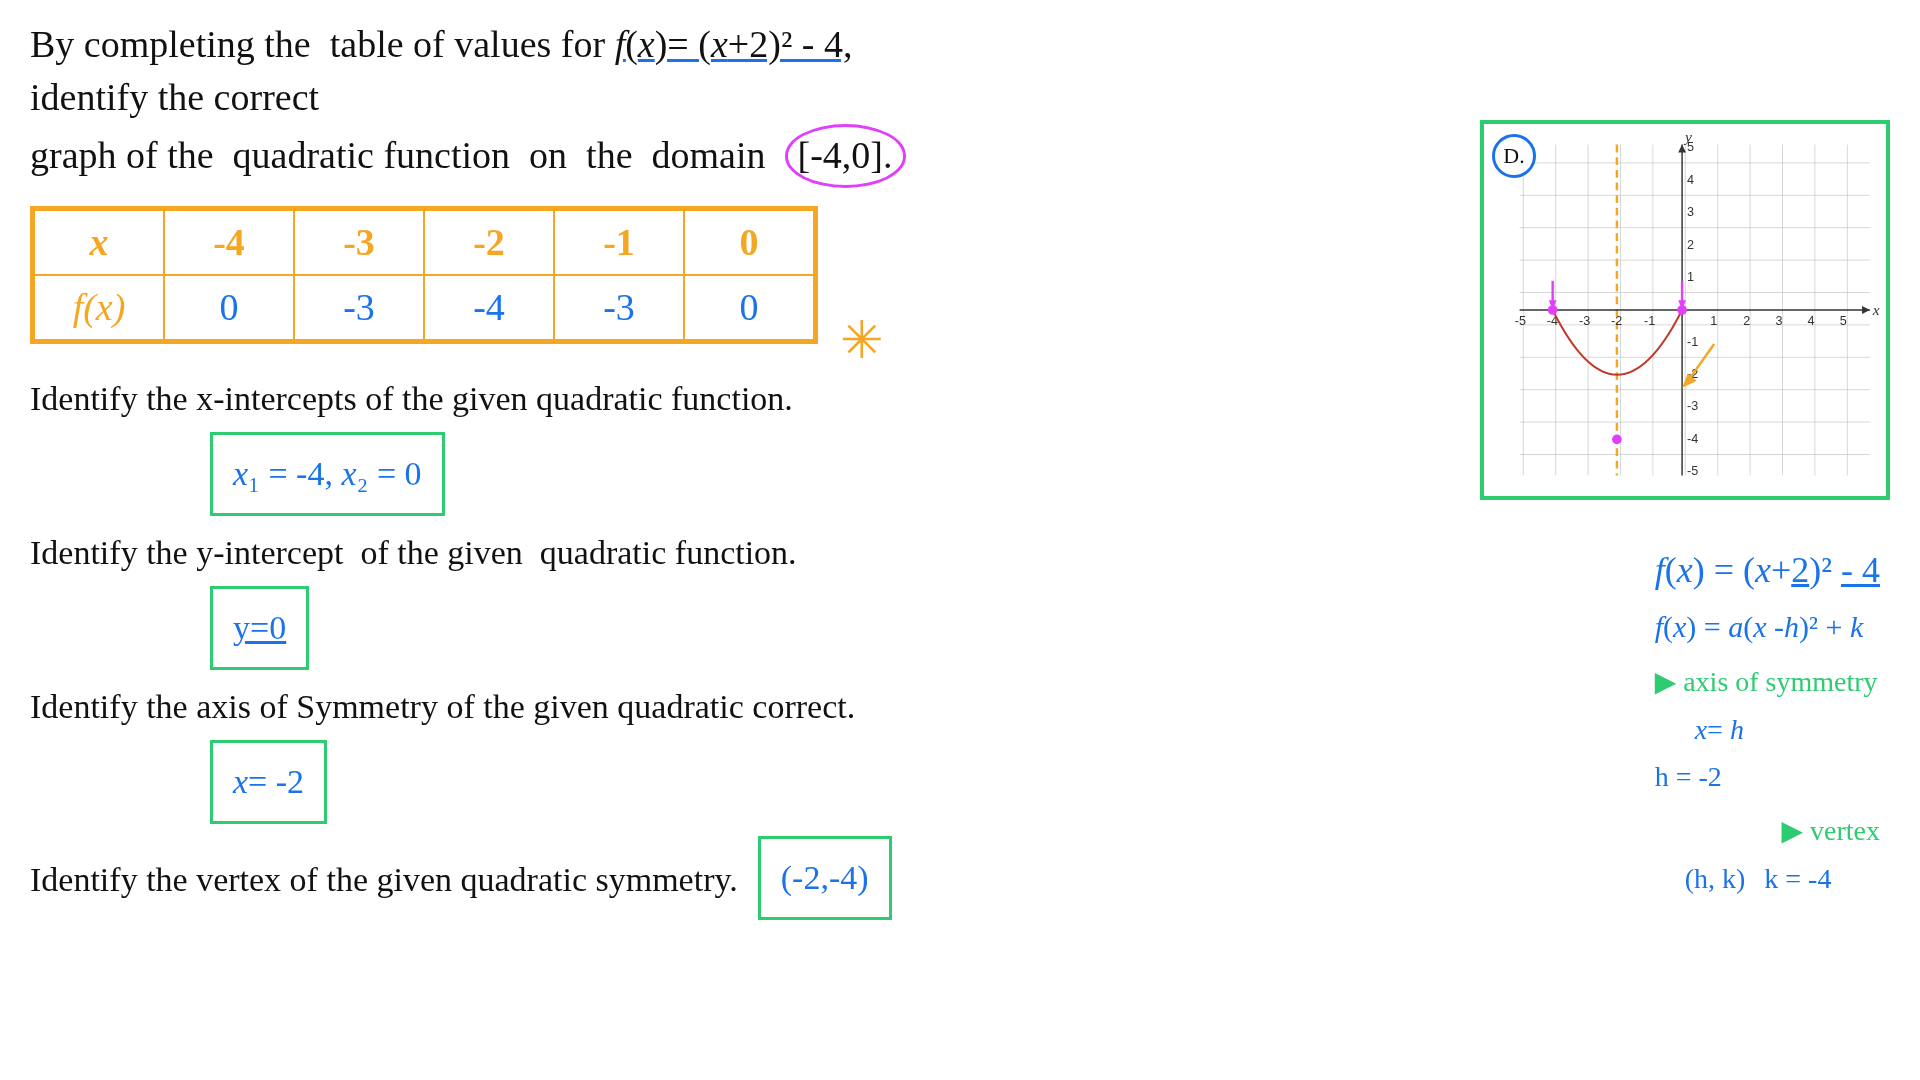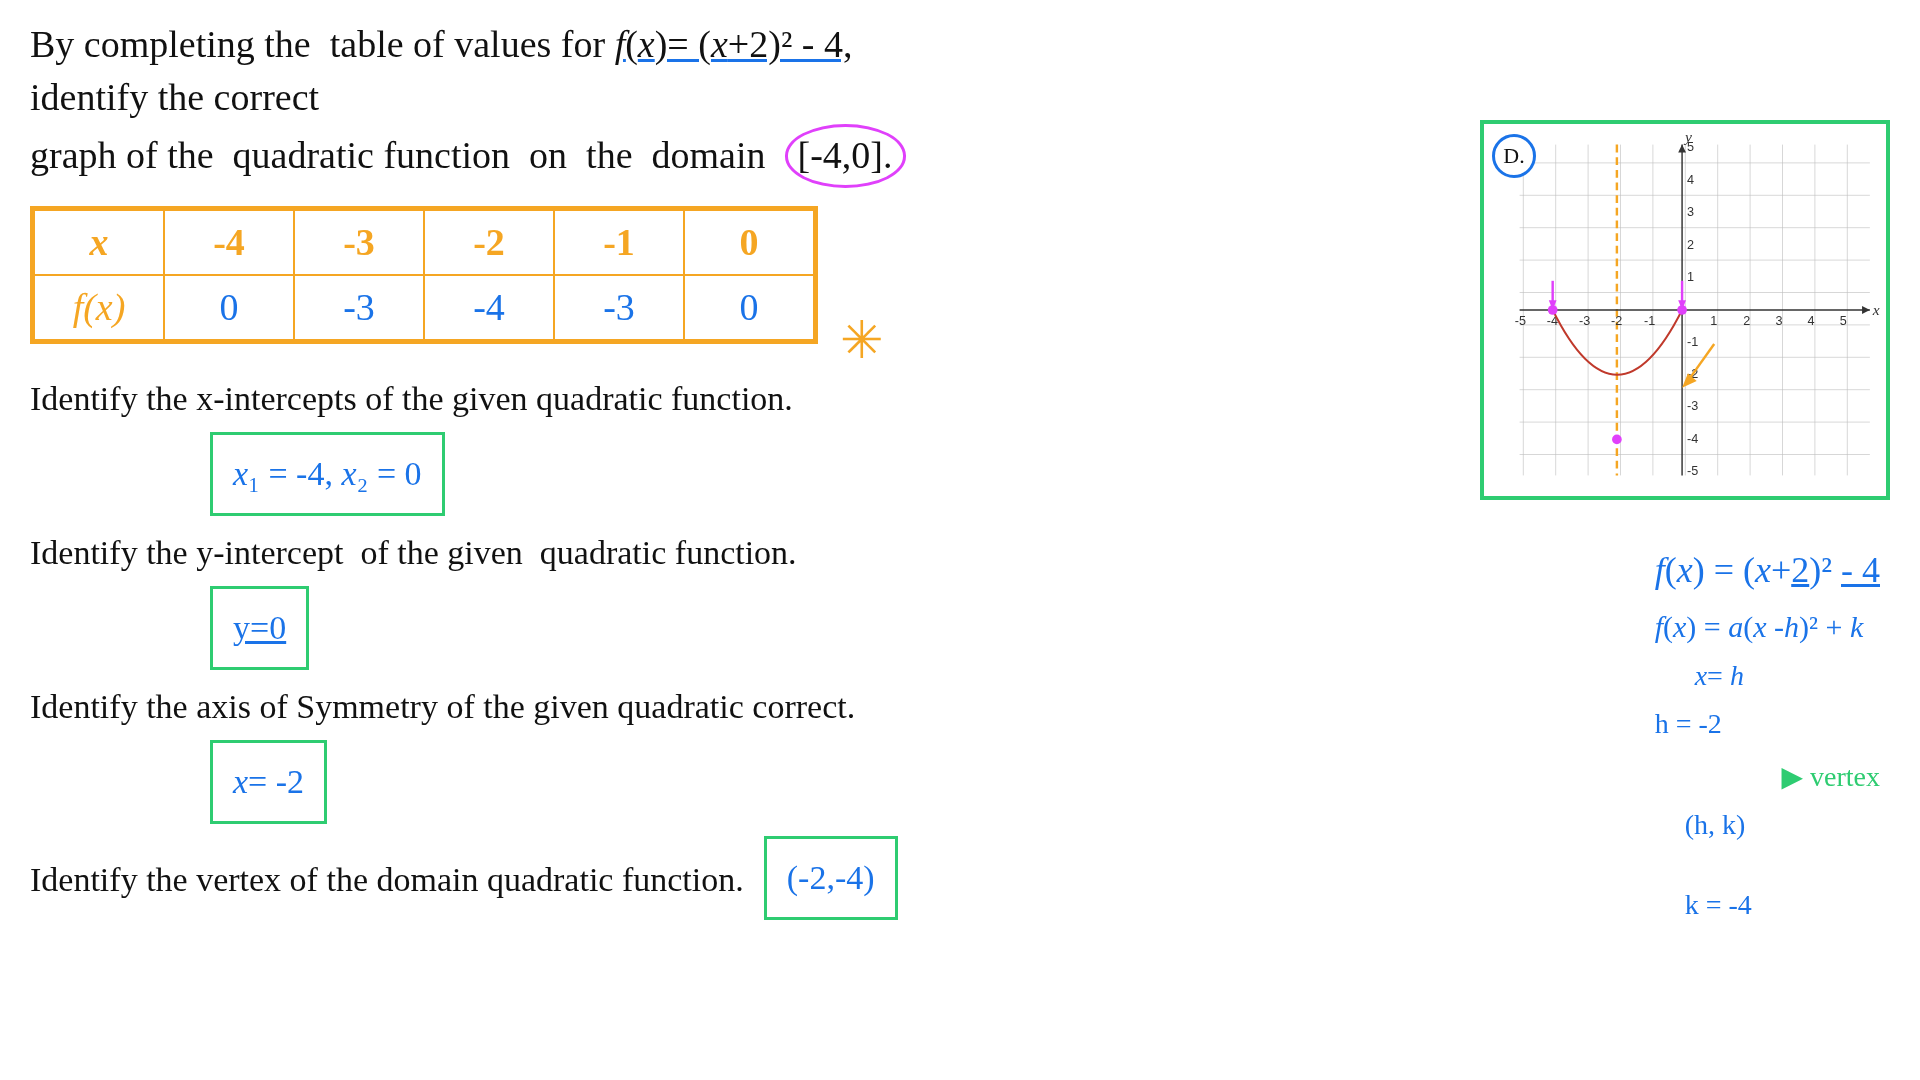--- a/index.html
+++ b/index.html
@@ -198,21 +198,21 @@
   </div>
 
   
   <div>
     <div class="section-text">Identify the axis of Symmetry of the given quadratic correct.</div>
     <div class="answer-box" style="margin-left:180px;"><em>x</em>= -2</div>
   </div>
 
   
   <div style="display:flex; align-items:center; gap:20px;">
-    <div class="section-text">Identify the vertex of the domain quadratic function.</div>
+    <div class="section-text">Identify the vertex of the given quadratic symmetry.</div>
     <div class="answer-box" style="margin-left:0;">(-2,-4)</div>
   </div>
 
   
   <div class="graph-container">
     <span class="circled-d">D.</span>
     <svg class="graph-svg" viewBox="0 0 400 370" xmlns="http://www.w3.org/2000/svg">
 
       <defs>
         <pattern id="smallGrid" width="33.3" height="33.3" patternUnits="userSpaceOnUse">
@@ -282,28 +282,31 @@
   </div>
 
   
   <div class="formulas-right">
     <div style="color:#1a73e8; font-size:36px;">
       <em>f</em>(<em>x</em>) = (<em>x</em>+<span style="text-decoration:underline; text-decoration-color:#1a73e8;">2</span>)² <span style="text-decoration:underline; text-decoration-color:#1a73e8;">- 4</span>
     </div>
     <div style="color:#1a73e8; font-size:30px;">
       <em>f</em>(<em>x</em>) = <em>a</em>(<em>x</em> -<em>h</em>)² + <em>k</em>
     </div>
+    <div style="color:#2ecc71; font-size:28px; margin-top:6px;">
+      ▶ axis of symmetry
+    </div>
     <div style="color:#1a73e8; font-size:28px; margin-left:40px;">
       <em>x</em>= <em>h</em>
     </div>
     <div style="color:#1a73e8; font-size:28px; margin-left:0;">
       h = -2
     </div>
     <div style="color:#2ecc71; font-size:28px; margin-top:6px;text-align:right;">
       ▶ vertex
     </div>
-    <div style="color:#1a73e8; font-size:28px; margin-left:30px; display:flex; gap:32px;flex-direction:column;">
+    <div style="color:#1a73e8; font-size:28px; margin-left:30px; display:flex; gap:19px;">
       <span>(h, k)</span>
       <span>k = -4</span>
     </div>
   </div>
 
 </div>
 
 </body></html>

